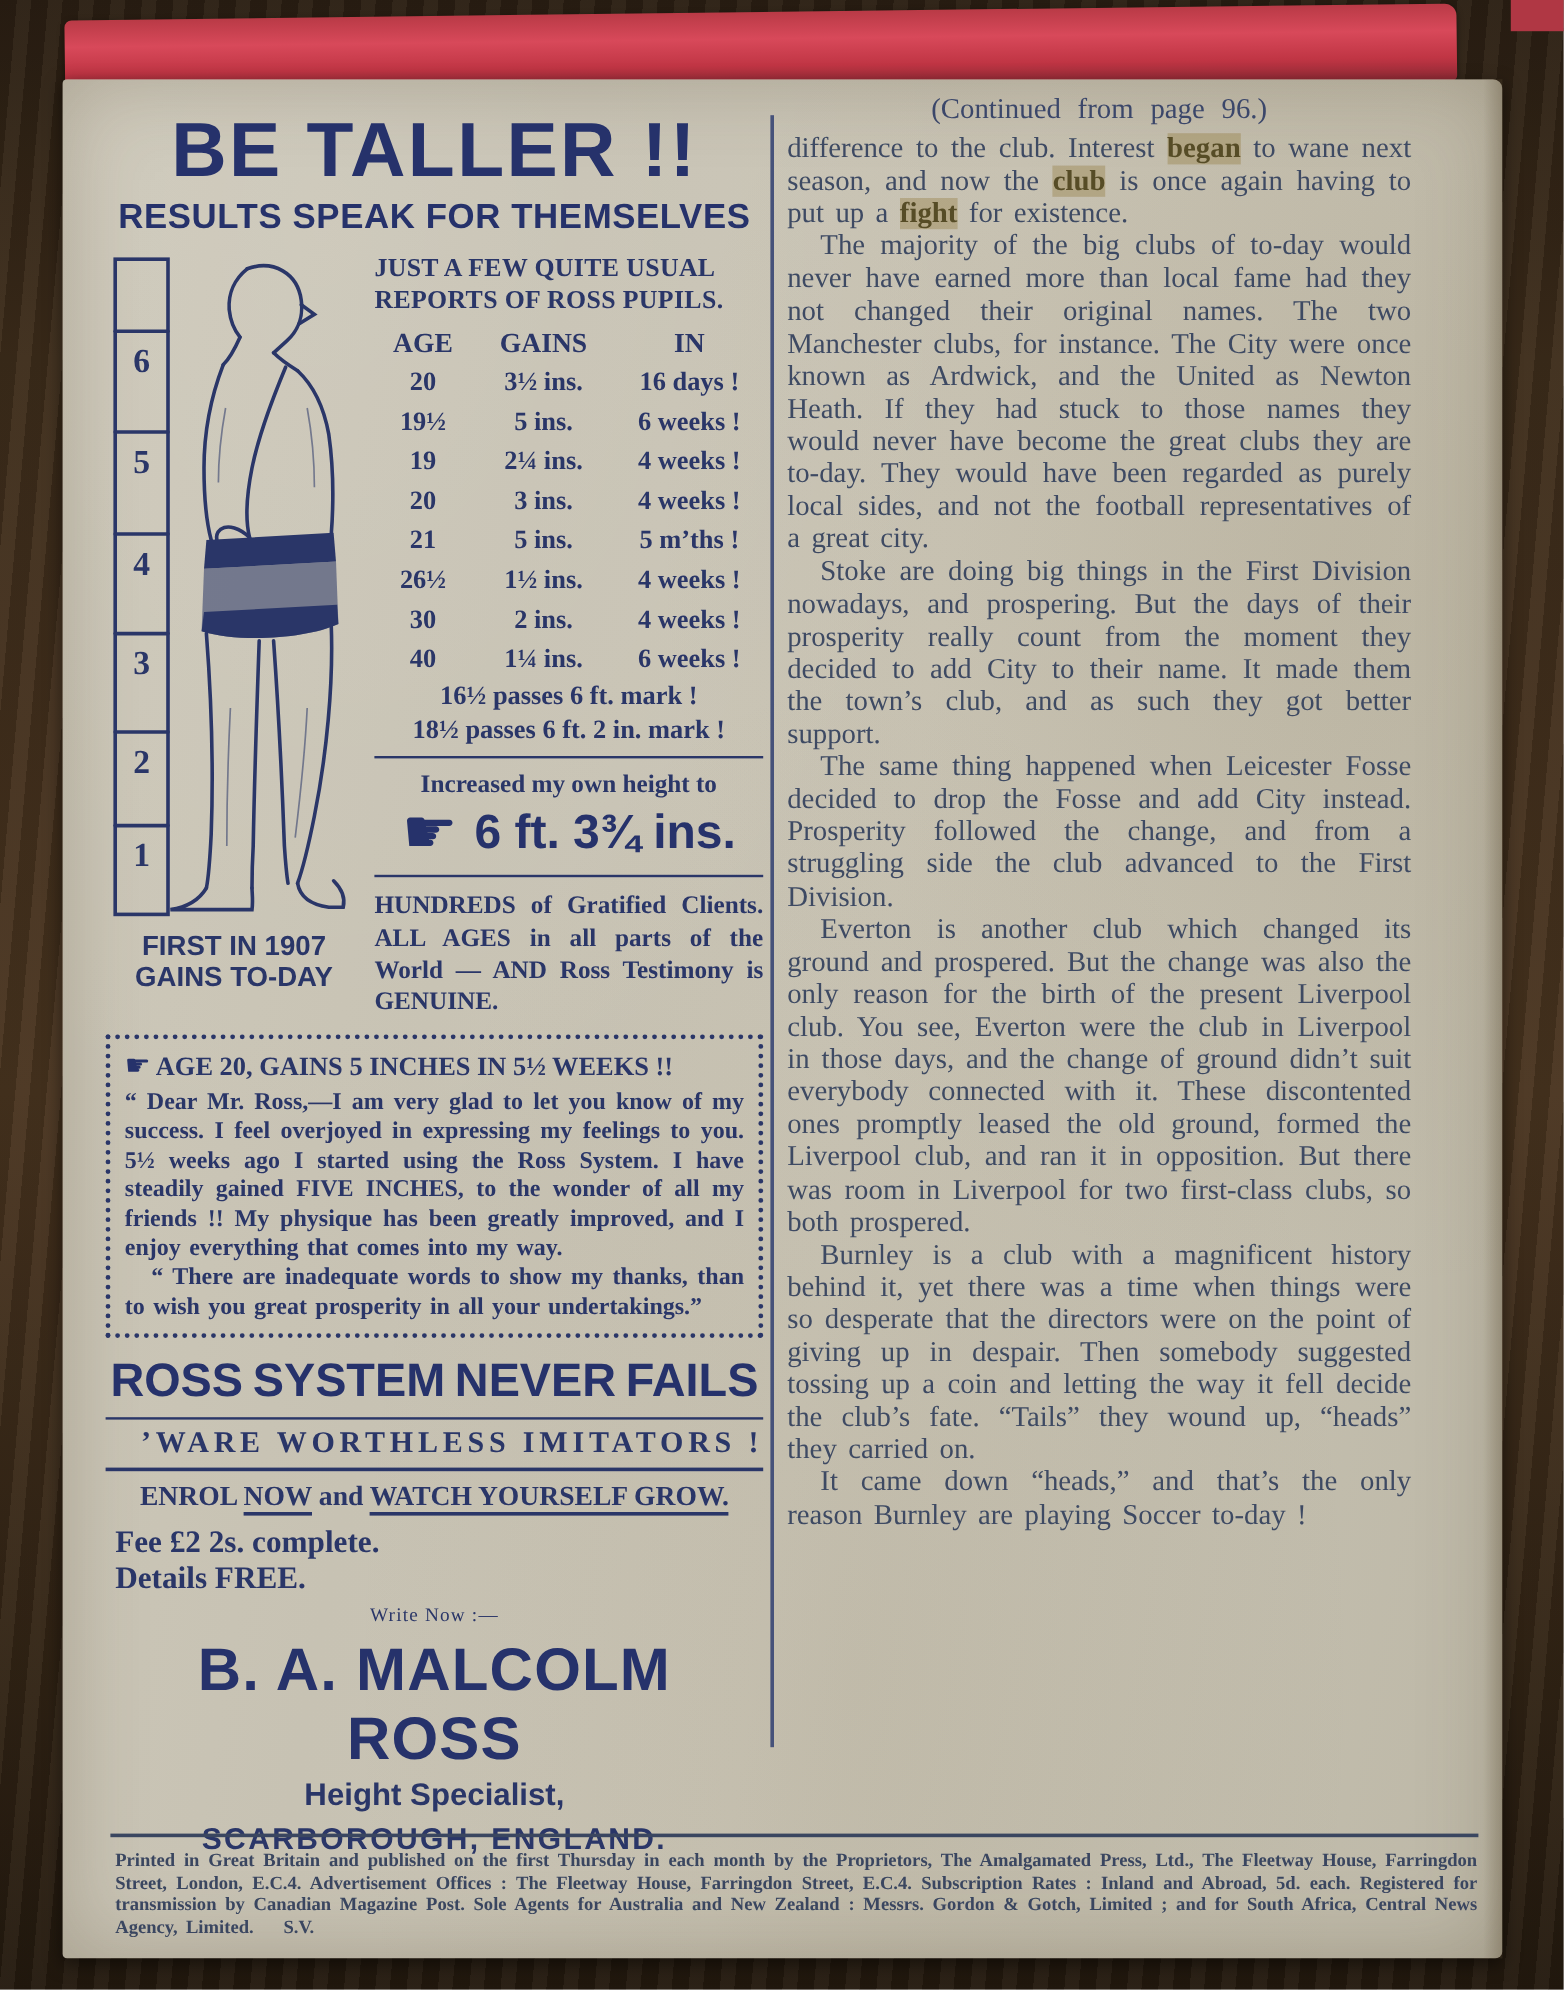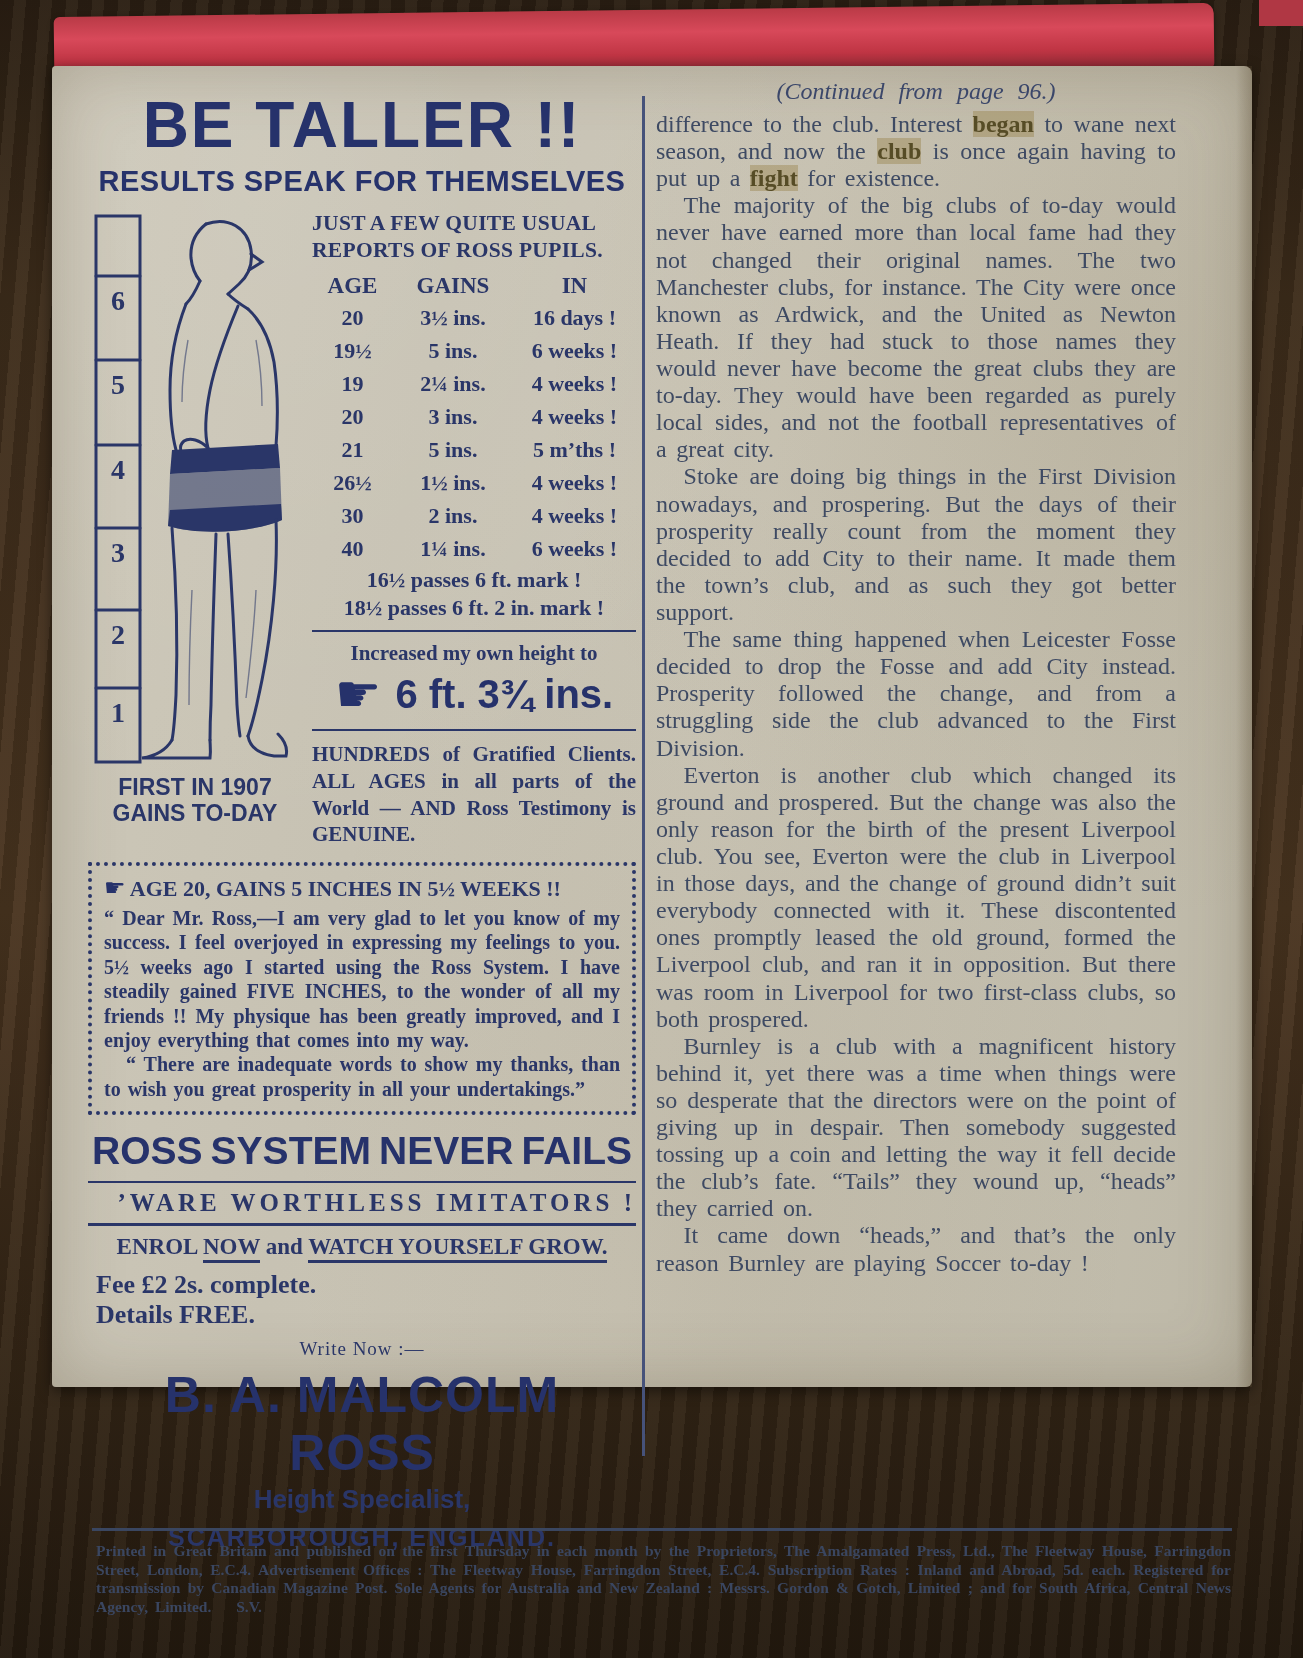--- a/index.html
+++ b/index.html
@@ -11,21 +11,21 @@
     font-family:"Liberation Serif", serif;
   }
   .cover-strip{
     position:absolute;left:54px;top:10px;width:1160px;height:64px;
     background:linear-gradient(180deg,#b93a46 0%, #d8495a 35%, #c03544 70%, #902a35 100%);
     border-radius:6px 10px 4px 4px;transform:rotate(-0.7deg);
     box-shadow:0 2px 6px rgba(0,0,0,.45);
   }
   .cover-corner{position:absolute;right:0;top:0;width:44px;height:26px;background:#b03744;}
   .paper{
-    position:absolute;left:52px;top:66px;width:1200px;height:1321px;
+    position:absolute;left:52px;top:66px;width:1200px;height:1566px;
     background:
       radial-gradient(ellipse at 18% 8%, rgba(255,255,255,.09), transparent 40%),
       radial-gradient(ellipse at 88% 25%, rgba(125,104,62,.10), transparent 38%),
       radial-gradient(ellipse at 55% 85%, rgba(110,95,60,.09), transparent 45%),
       linear-gradient(100deg,#cdc8b9 0%, #c7c2b3 30%, #cac5b6 55%, #bdb8a7 100%);
     box-shadow: inset 0 0 70px rgba(80,65,40,.28), 0 4px 14px rgba(0,0,0,.5);
     border-radius:4px 8px 6px 4px;
     color:#2a3668;
   }
   .paper::after{
@@ -78,33 +78,33 @@
     margin-top:14px;padding:0 4px;
     font-family:"Liberation Sans",sans-serif;font-weight:bold;font-size:39px;color:#26326b;
   }
   .rule.r2{height:2px;margin:8px 0 6px;}
   .rule.r3{height:3px;margin:6px 0 8px;}
   .ware{font-weight:bold;font-size:25px;letter-spacing:4px;text-align:right;}
   .enrol{font-weight:bold;font-size:23px;text-align:center;margin-top:2px;}
   .enrol .u{border-bottom:3px solid #2a3668;padding-bottom:1px;}
   .fee{display:flex;justify-content:space-between;padding:0 8px;margin-top:10px;
        font-weight:bold;font-size:26px;flex-direction:column;}
-  .write{text-align:center;font-size:19px;margin-top:8px;letter-spacing:1px;}
+  .write{text-align:center;font-size:16px;margin-top:8px;letter-spacing:1px;}
   .adv-name{
     text-align:center;font-family:"Liberation Sans",sans-serif;font-weight:bold;
     font-size:50px;letter-spacing:1px;margin-top:6px;color:#26326b;
   }
   .adv-role{text-align:center;font-family:"Liberation Sans",sans-serif;font-weight:bold;font-size:26px;margin-top:2px;}
   .adv-place{text-align:center;font-family:"Liberation Sans",sans-serif;font-weight:bold;
     font-size:25px;letter-spacing:2px;margin-top:8px;}
   
   .divider{position:absolute;left:590px;top:30px;width:3px;height:1360px;background:#46527a;}
   .art-col{position:absolute;left:604px;top:12px;width:520px;color:#3e4a63;}
   .continued{
-    font-style:italic;font-size:24px;text-align:center;word-spacing:8px;margin-bottom:6px;color:#3b476a;
+    font-size:24px;text-align:center;word-spacing:8px;margin-bottom:6px;color:#3b476a;
   }
   .art-col p{
     margin:0;font-size:24px;line-height:1.13;text-align:justify;word-spacing:3.5px;
     text-indent:1.15em;
   }
   .art-col p.first{text-indent:0;}
   .stain{color:#564c26;background:rgba(146,123,62,.38);font-weight:bold;}
   
   .bottom-rule{position:absolute;left:40px;top:1462px;width:1140px;height:3px;background:#3a4660;}
   .colophon{

